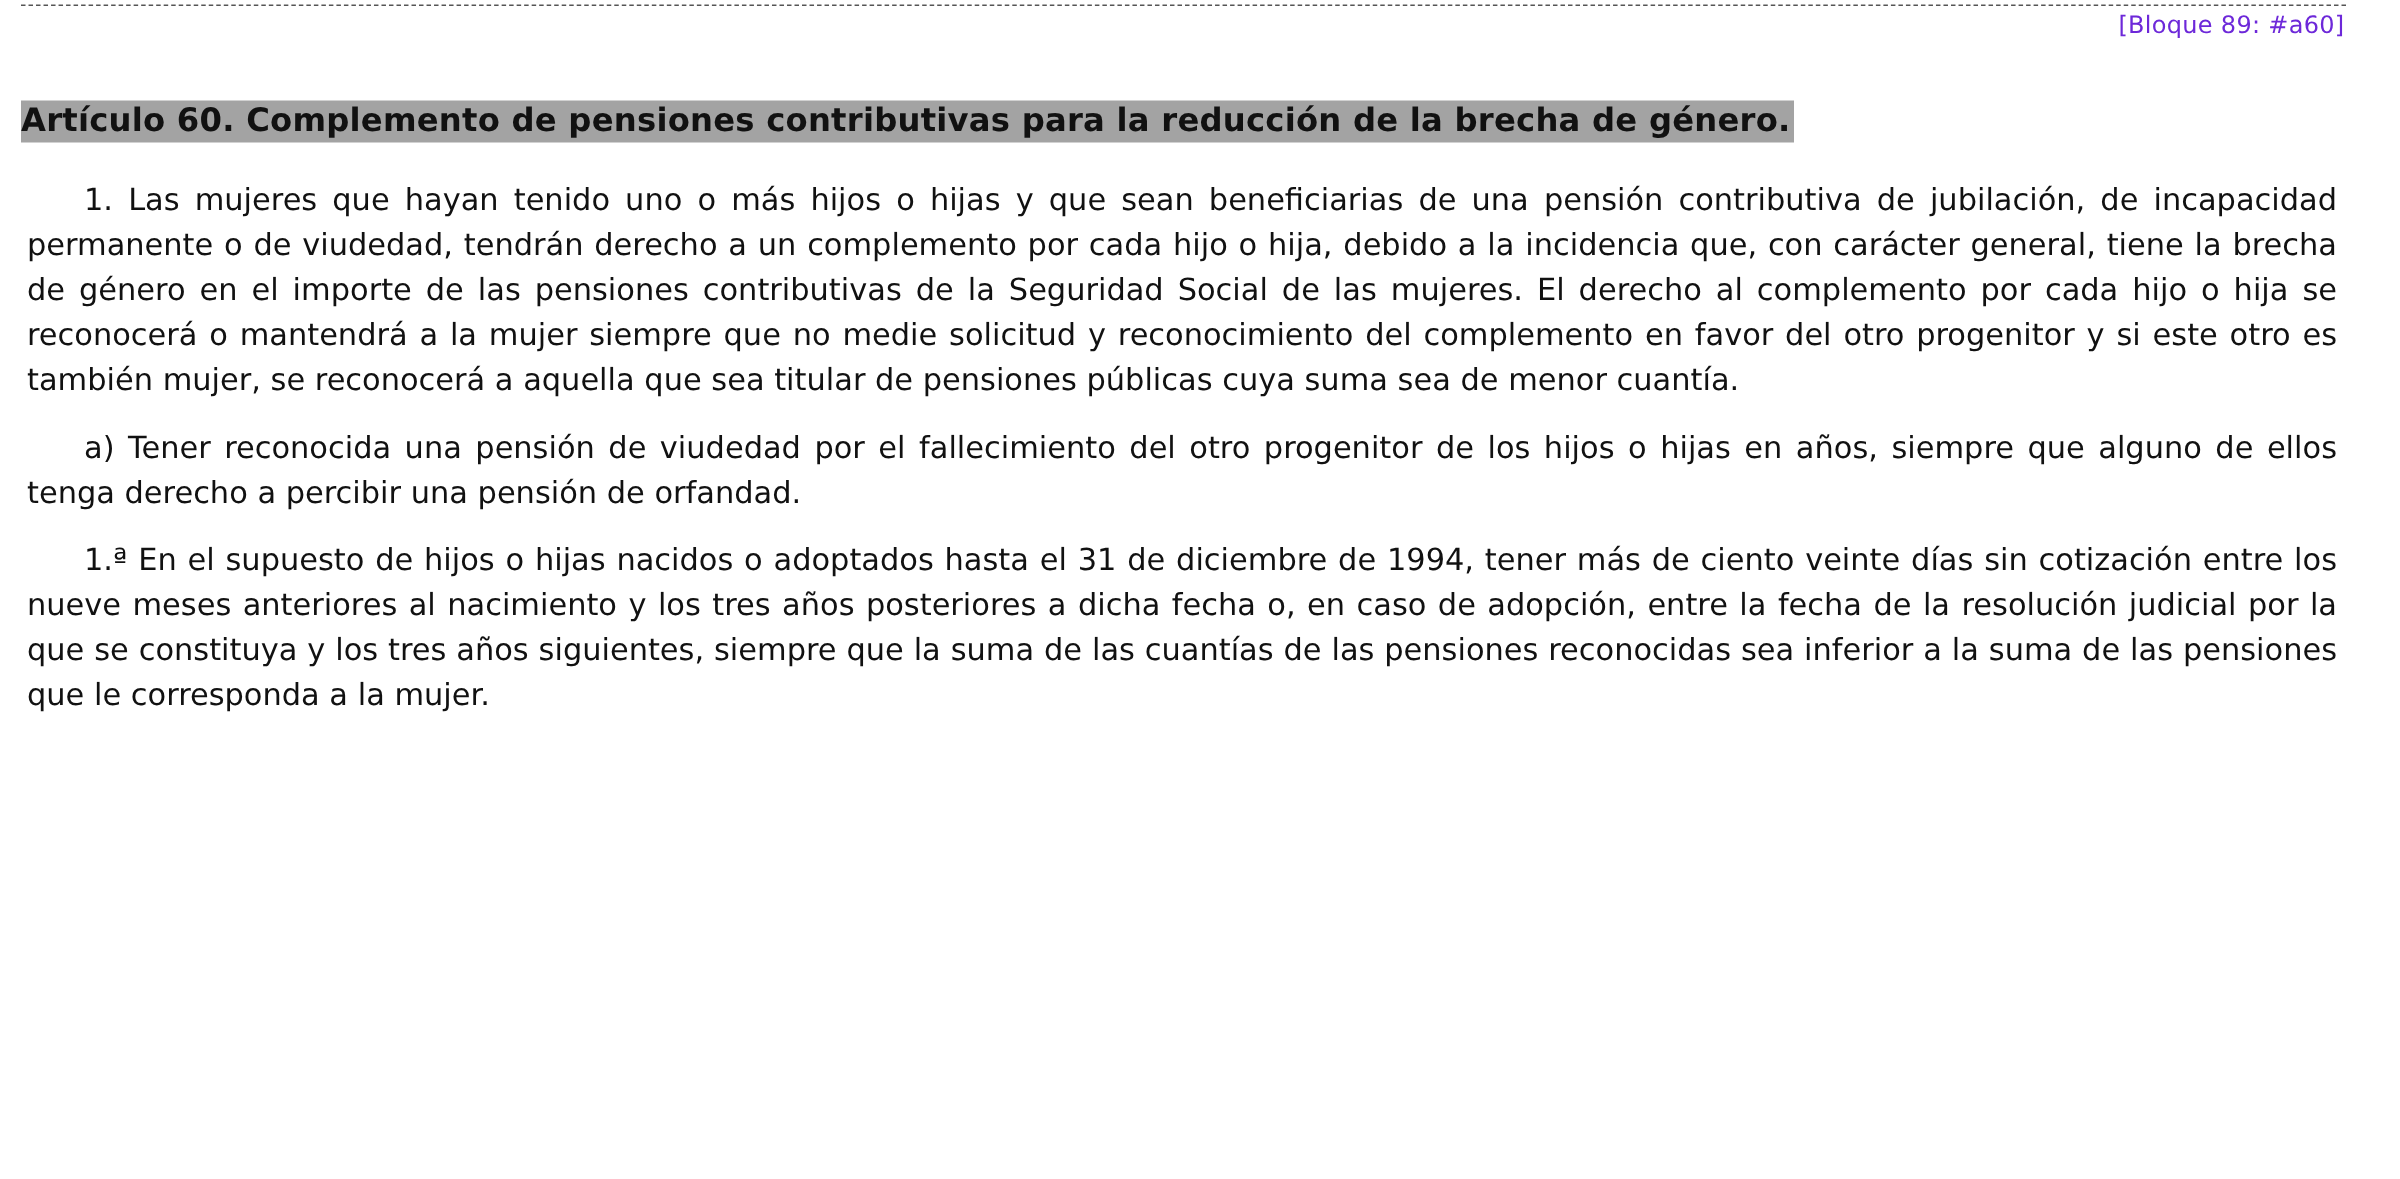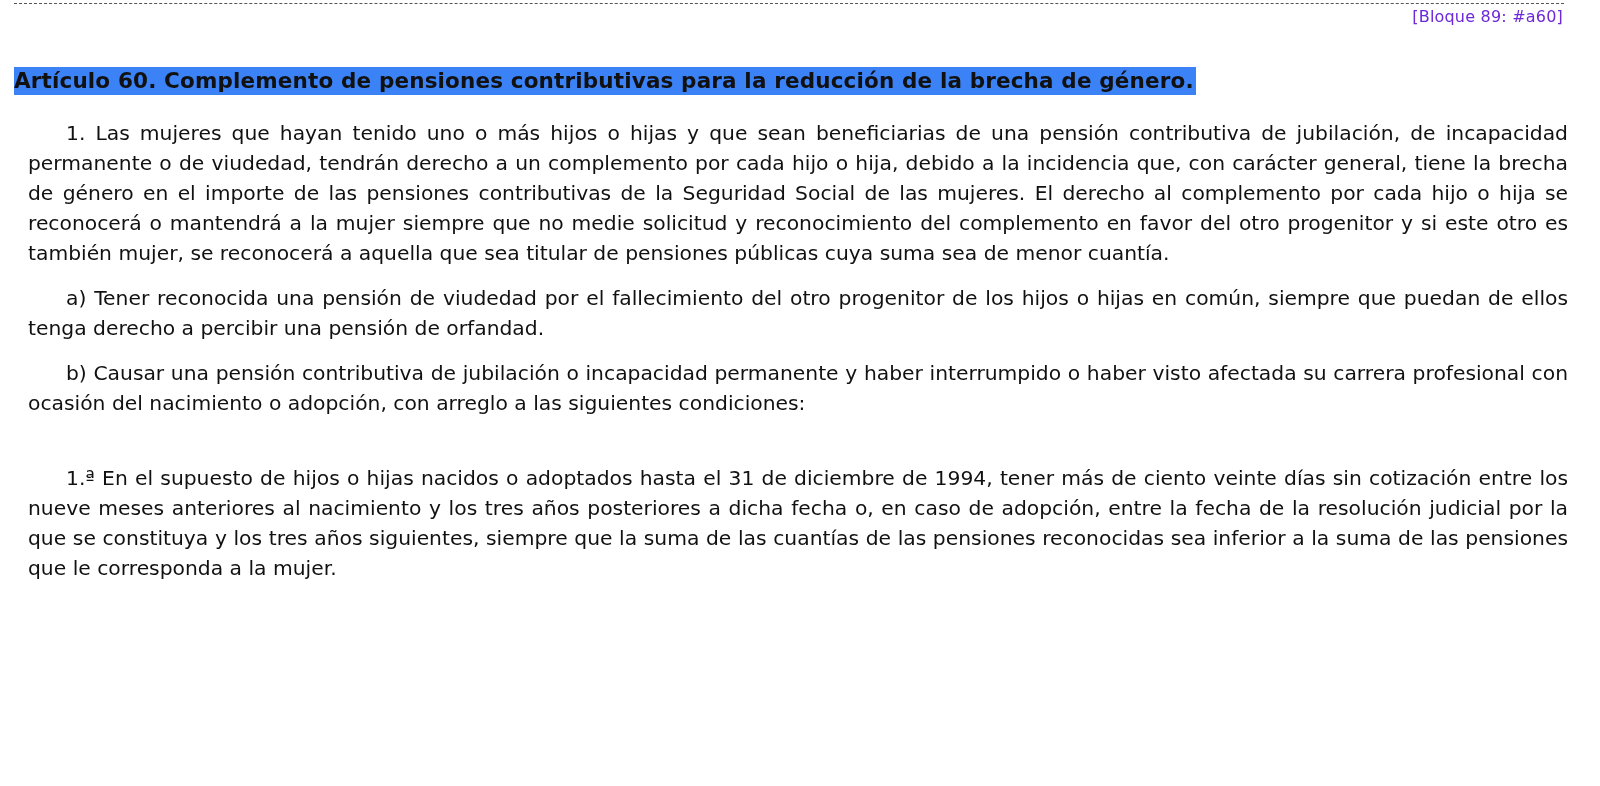--- a/index.html
+++ b/index.html
@@ -35,26 +35,26 @@
       position: absolute;
       left: 14px;
       top: 64px;
       margin: 0;
       font-size: 21.5px;
       font-weight: bold;
       line-height: 34px;
       letter-spacing: 0.15px;
     }
     .article-title span {
-      background: #3b82f6;
+      background: #a3a3a3;
       padding: 1px 2px 2px 0;
     }
     .content {
       position: absolute;
-      left: 28px;
+      left: 18px;
       top: 118px;
       width: 1540px;
       font-size: 20.3px;
       line-height: 30px;
     }
     .content p {
       margin: 0;
       text-align: justify;
       text-indent: 38px;
     }
@@ -68,16 +68,15 @@
 
 <div class="block-rule"></div>
 <div class="block-ref">[Bloque 89: #a60]</div>
 
 <h2 class="article-title">
   <span>Artículo 60. Complemento de pensiones contributivas para la reducción de la brecha de género.</span>
 </h2>
 
 <div class="content">
   <p class="p1">1. Las mujeres que hayan tenido uno o más hijos o hijas y que sean beneficiarias de una pensión contributiva de jubilación, de incapacidad permanente o de viudedad, tendrán derecho a un complemento por cada hijo o hija, debido a la incidencia que, con carácter general, tiene la brecha de género en el importe de las pensiones contributivas de la Seguridad Social de las mujeres. El derecho al complemento por cada hijo o hija se reconocerá o mantendrá a la mujer siempre que no medie solicitud y reconocimiento del complemento en favor del otro progenitor y si este otro es también mujer, se reconocerá a aquella que sea titular de pensiones públicas cuya suma sea de menor cuantía.</p>
-  <p class="p3">a) Tener reconocida una pensión de viudedad por el fallecimiento del otro progenitor de los hijos o hijas en común, siempre que puedan de ellos tenga derecho a percibir una pensión de orfandad.</p>
-  <p class="p4">b) Causar una pensión contributiva de jubilación o incapacidad permanente y haber interrumpido o haber visto afectada su carrera profesional con ocasión del nacimiento o adopción, con arreglo a las siguientes condiciones:</p>
+  <p class="p3">a) Tener reconocida una pensión de viudedad por el fallecimiento del otro progenitor de los hijos o hijas en años, siempre que alguno de ellos tenga derecho a percibir una pensión de orfandad.</p>
   <p class="p5">1.ª En el supuesto de hijos o hijas nacidos o adoptados hasta el 31 de diciembre de 1994, tener más de ciento veinte días sin cotización entre los nueve meses anteriores al nacimiento y los tres años posteriores a dicha fecha o, en caso de adopción, entre la fecha de la resolución judicial por la que se constituya y los tres años siguientes, siempre que la suma de las cuantías de las pensiones reconocidas sea inferior a la suma de las pensiones que le corresponda a la mujer.</p>
 </div>
 
 </body></html>

